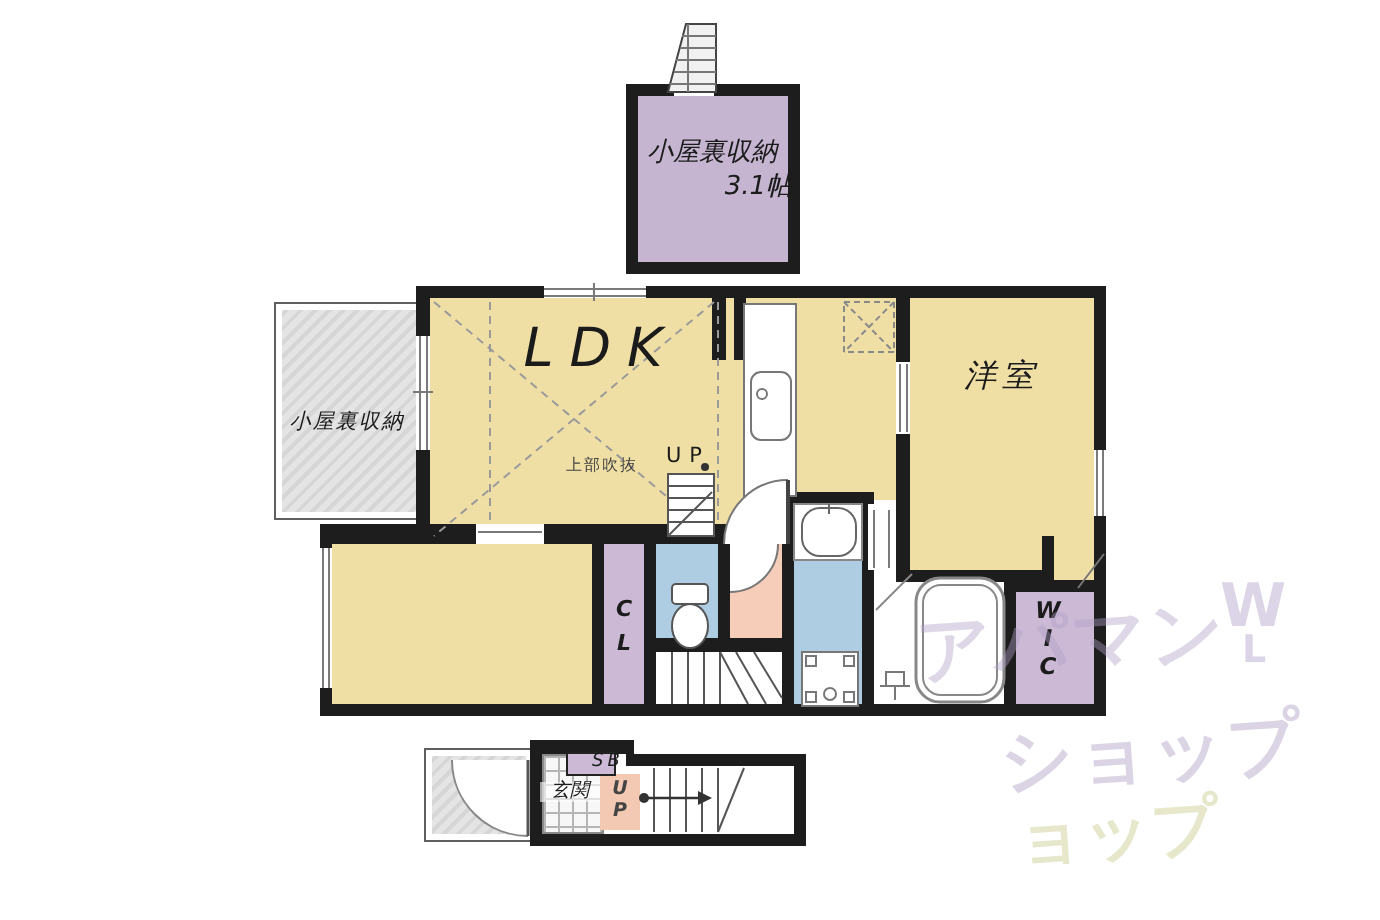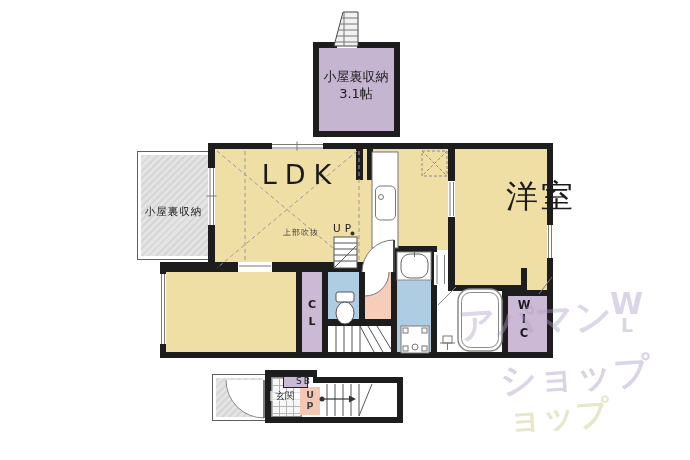--- a/index.html
+++ b/index.html
@@ -12,21 +12,21 @@
   .purple{background:#CBB9D6;}
   .blue{background:#AECDE2;}
   .pink{background:#F6CDB8;}
   .hatch{background:repeating-linear-gradient(135deg,#d6d6d6 0 2px,#e4e4e4 2px 5px);
          border:1.5px solid #5f5f5f;box-shadow:inset 0 0 0 3px #ffffff;}
   .tiles{background-color:#f7f7f7;
          background-image:linear-gradient(#b5b5b5 1px,transparent 1px),
                           linear-gradient(90deg,#b5b5b5 1px,transparent 1px);
          background-size:7px 7px;border:1px solid #888;}
   .lbl{position:absolute;z-index:4;color:#1b1b1b;white-space:nowrap;line-height:1.1;}
-  .ctr{text-align:center;}
+  .ctr{text-align:center;font-style:italic;}
   .stack span{display:block;}
   svg.linework{position:absolute;left:0;top:0;z-index:3;}
   .strip{position:absolute;background:#fff;z-index:2;}
   .wm{position:absolute;z-index:5;pointer-events:none;font-weight:bold;
       font-family:"DejaVu Sans",sans-serif;}
 </style>
 </head>
 <body>
 
 <div class="canvas">
@@ -208,30 +208,30 @@
       <line x1="344" y1="12" x2="344" y2="46" stroke="#777777"></line>
       <line x1="341" y1="18" x2="358" y2="18" stroke="#777777"></line>
       <line x1="340" y1="24" x2="358" y2="24" stroke="#777777"></line>
       <line x1="338" y1="30" x2="358" y2="30" stroke="#777777"></line>
       <line x1="337" y1="36" x2="358" y2="36" stroke="#777777"></line>
       <line x1="335" y1="42" x2="358" y2="42" stroke="#777777"></line>
     </g>
   </svg>
 
   <div class="lbl ctr" style="left:316px;top:70px;width:80px;font-size:13px;">小屋裏収納</div>
-  <div class="lbl ctr" style="left:316px;top:87px;width:80px;font-size:13px;">3.1帖</div>
+  <div class="lbl ctr" style="left:316px;top:87px;width:80px;font-size:13px;text-align:right;">3.1帖</div>
 
   <div class="lbl ctr" style="left:137px;top:206px;width:73px;font-size:10.5px;letter-spacing:1px;">小屋裏収納</div>
 
   <div class="lbl ctr" style="left:228px;top:160px;width:145px;font-size:27px;letter-spacing:8px;">LDK</div>
   <div class="lbl" style="left:283px;top:229px;font-size:8px;color:#444;letter-spacing:1px;">上部吹抜</div>
   <div class="lbl" style="left:333px;top:223px;font-size:10.5px;font-weight:normal;letter-spacing:4px;">UP</div>
 
 
-  <div class="lbl ctr" style="left:455px;top:179px;width:92px;font-size:32px;letter-spacing:3px;padding-left:40px;">洋室</div>
+  <div class="lbl ctr" style="left:455px;top:179px;width:92px;font-size:16px;letter-spacing:3px;">洋室</div>
 
   <div class="lbl ctr stack" style="left:304px;top:296px;width:16px;font-size:11px;font-weight:bold;line-height:17px;">
     <span>C</span>
       <span>L</span>
   </div>
 
   <div class="lbl ctr stack" style="left:514px;top:298px;width:20px;font-size:11.5px;font-weight:bold;line-height:14px;">
     <span>W</span>
       <span>I</span>
       <span>C</span>

